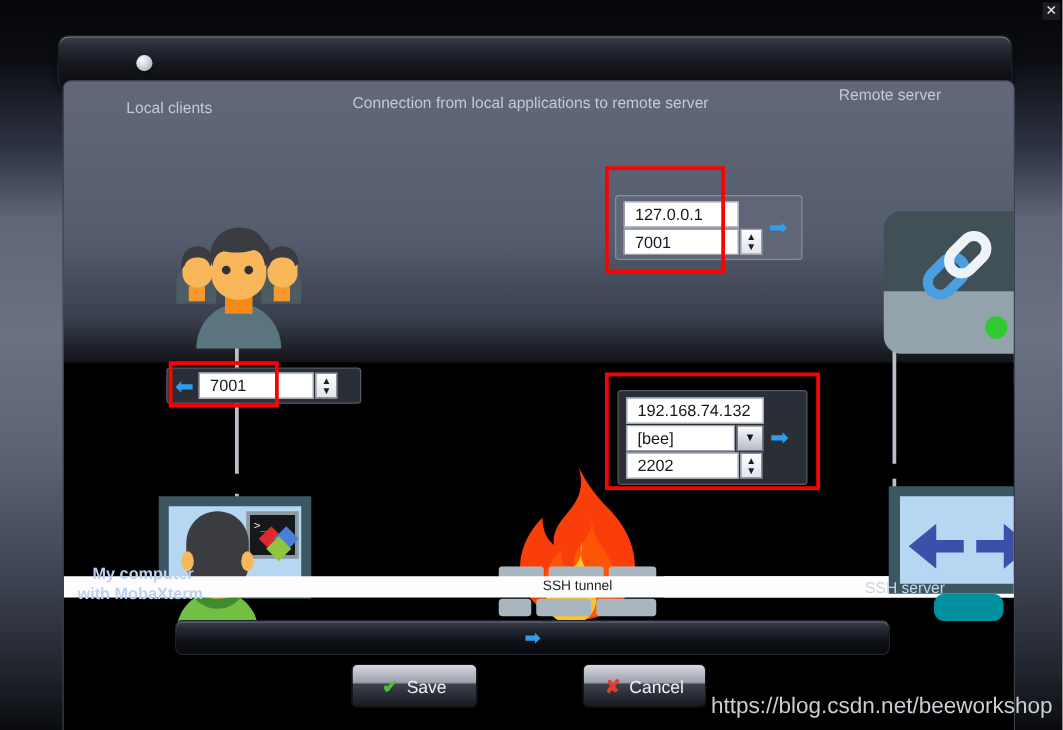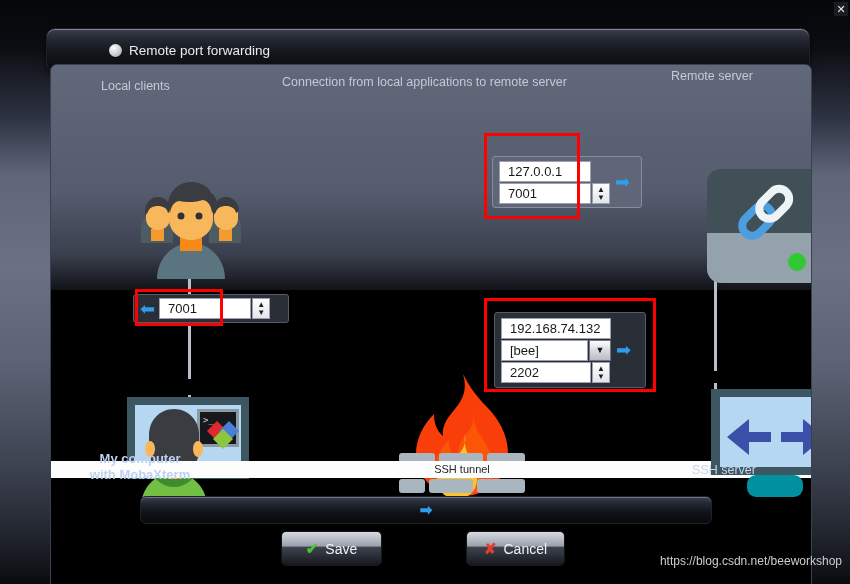--- a/index.html
+++ b/index.html
@@ -67,21 +67,21 @@
   }
   .diagram .botfill {
     position: absolute; left:0; top:225px; right:0; bottom:0;
     background: #000;
   }
   .lbl {
     position: absolute; color: #c3c9d6; font-size: 12.5px;
     white-space: nowrap;
   }
   .lbl.bold-blue {
-    color: #bcd2f0; font-weight: bold; font-size: 13px; text-align: center;
+    color: #bcd2f0; font-weight: bold; font-size: 13px; text-align: left;
   }
 
   
   .line { position: absolute; background: #b9bec8; }
 
   
   .people { position: absolute; left: 76px; top: 106px; width: 128px; height: 108px; }
 
   
   .rserver { position: absolute; left: 654px; top: 102px; width: 122px; height: 118px; }
@@ -173,32 +173,31 @@
     color: #f0f2f6; font-size: 14px;
     box-shadow: 0 1px 2px rgba(0,0,0,.7);
   }
   #save-btn { left: 281px; top: 531px; width: 101px; }
   #cancel-btn { left: 466px; top: 531px; width: 99px; }
   .tick { color: #49c433; font-size: 15px; font-weight: bold; }
   .cross { color: #e63c2f; font-size: 15px; font-weight: bold; }
 
   .watermark {
     position: absolute; right: 8px; top: 554px;
-    color: #c9cdd4; font-size: 12px;
+    color: #c9cdd4; font-size: 18px;
   }
 </style>
 </head>
 <body>
 
 <div class="win-close">✕</div>
 
 <div class="mode-bar">
   <div class="mode-opt o2">
     <span class="radio"></span>
-    <span>Remote port forwarding</span>
   </div>
 </div>
 
 <div class="diagram">
   <div class="topfade"></div>
   <div class="botfill"></div>
 
   <div class="lbl" style="left:50px; top:14px;">Local clients</div>
   <div class="lbl" style="left:231px; top:10px;">Connection from local applications to remote server</div>
   <div class="lbl" style="left:620px; top:4px;">Remote server</div>

